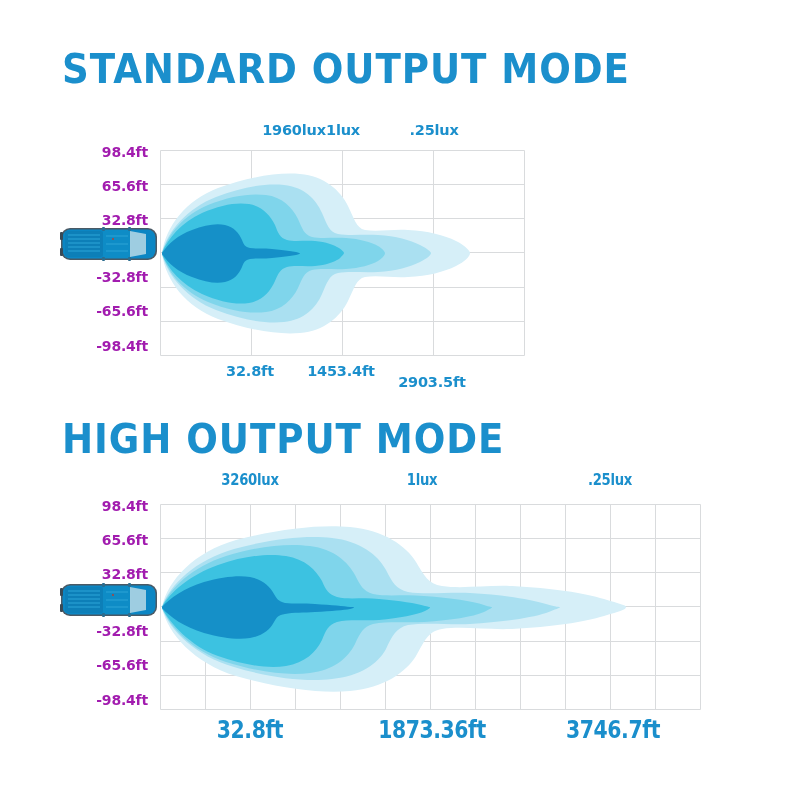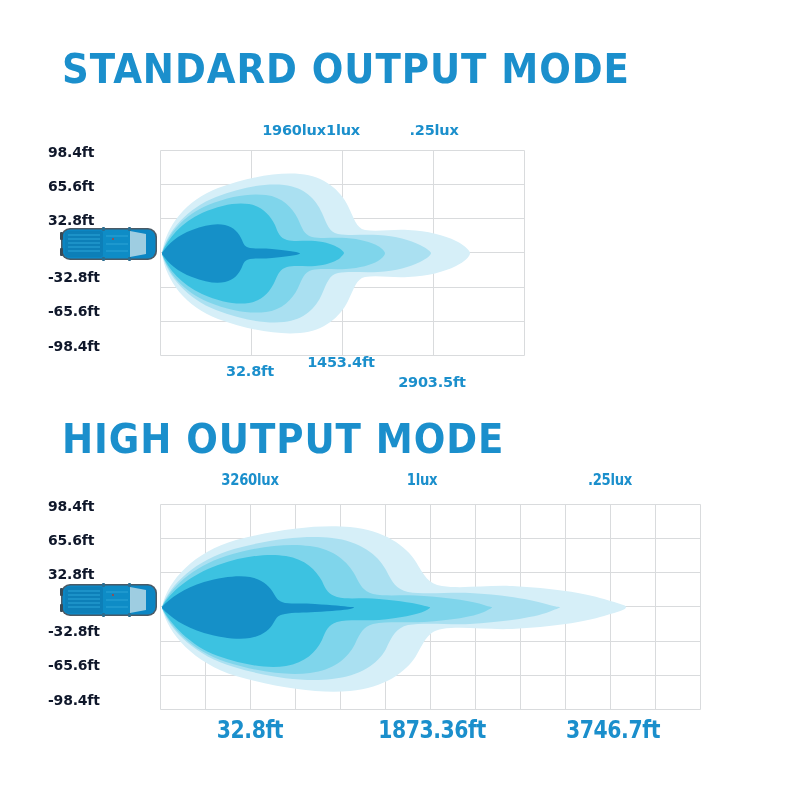--- a/index.html
+++ b/index.html
@@ -40,25 +40,25 @@
   }
   .lux-label.bold{
     font-family:"DejaVu Sans",sans-serif;
     font-size:15px;font-weight:700;
     letter-spacing:-0.3px;
     transform:translateX(-50%) scaleX(0.88);
   }
 
   .y-label{
     position:absolute;
-    color:#0f172a;
+    color:#a21caf;
     font-family:"DejaVu Sans",sans-serif;
     font-size:14px;font-weight:600;
     white-space:nowrap;
-    text-align:left;
+    text-align:right;
     transform:translateY(-50%);
     letter-spacing:-0.2px;
   }
 
   .x-label{
     position:absolute;
     color:#1b8fcc;
     white-space:nowrap;
     transform:translateX(-50%);
   }
@@ -189,21 +189,21 @@
           <rect x="44" y="5" width="3" height="4" rx="1" fill="#2b6d8f"></rect>
           <rect x="44" y="35" width="3" height="4" rx="1" fill="#2b6d8f"></rect>
           <rect x="70" y="5" width="3" height="4" rx="1" fill="#2b6d8f"></rect>
           <rect x="70" y="35" width="3" height="4" rx="1" fill="#2b6d8f"></rect>
           <circle cx="55" cy="17" r="0.9" fill="#c0392b"></circle>
         </g>
       </svg>
     </div>
 
     <div class="x-label reg" style="left:250px;top:253px;">32.8ft</div>
-    <div class="x-label reg" style="left:341px;top:244px;">1453.4ft</div>
+    <div class="x-label reg" style="left:341px;top:253px;">1453.4ft</div>
     <div class="x-label reg" style="left:432px;top:264px;">2903.5ft</div>
   </div>
 
   <div class="mode-title" id="title-high">HIGH OUTPUT MODE</div>
 
   <div class="chart" id="chart-high">
 
     <div class="lux-label bold" style="left:250px;top:13px;">3260lux</div>
     <div class="lux-label bold" style="left:422px;top:13px;">1lux</div>
     <div class="lux-label bold" style="left:610px;top:13px;">.25lux</div>

